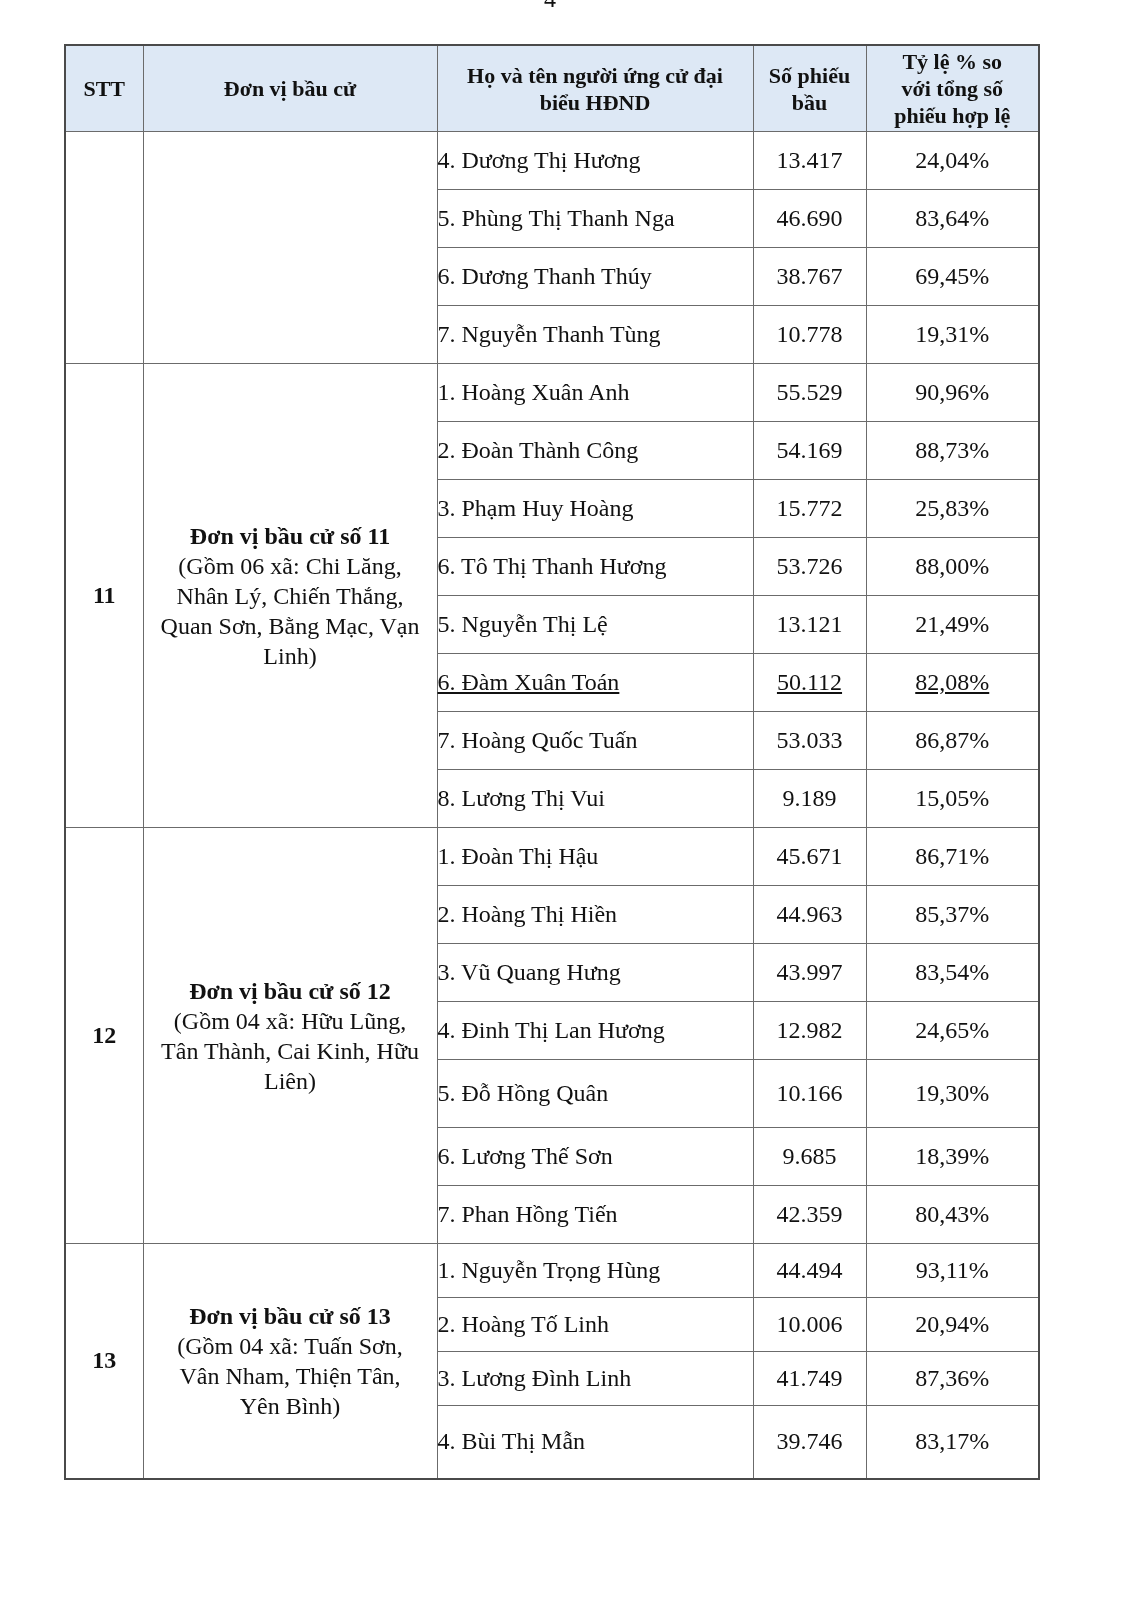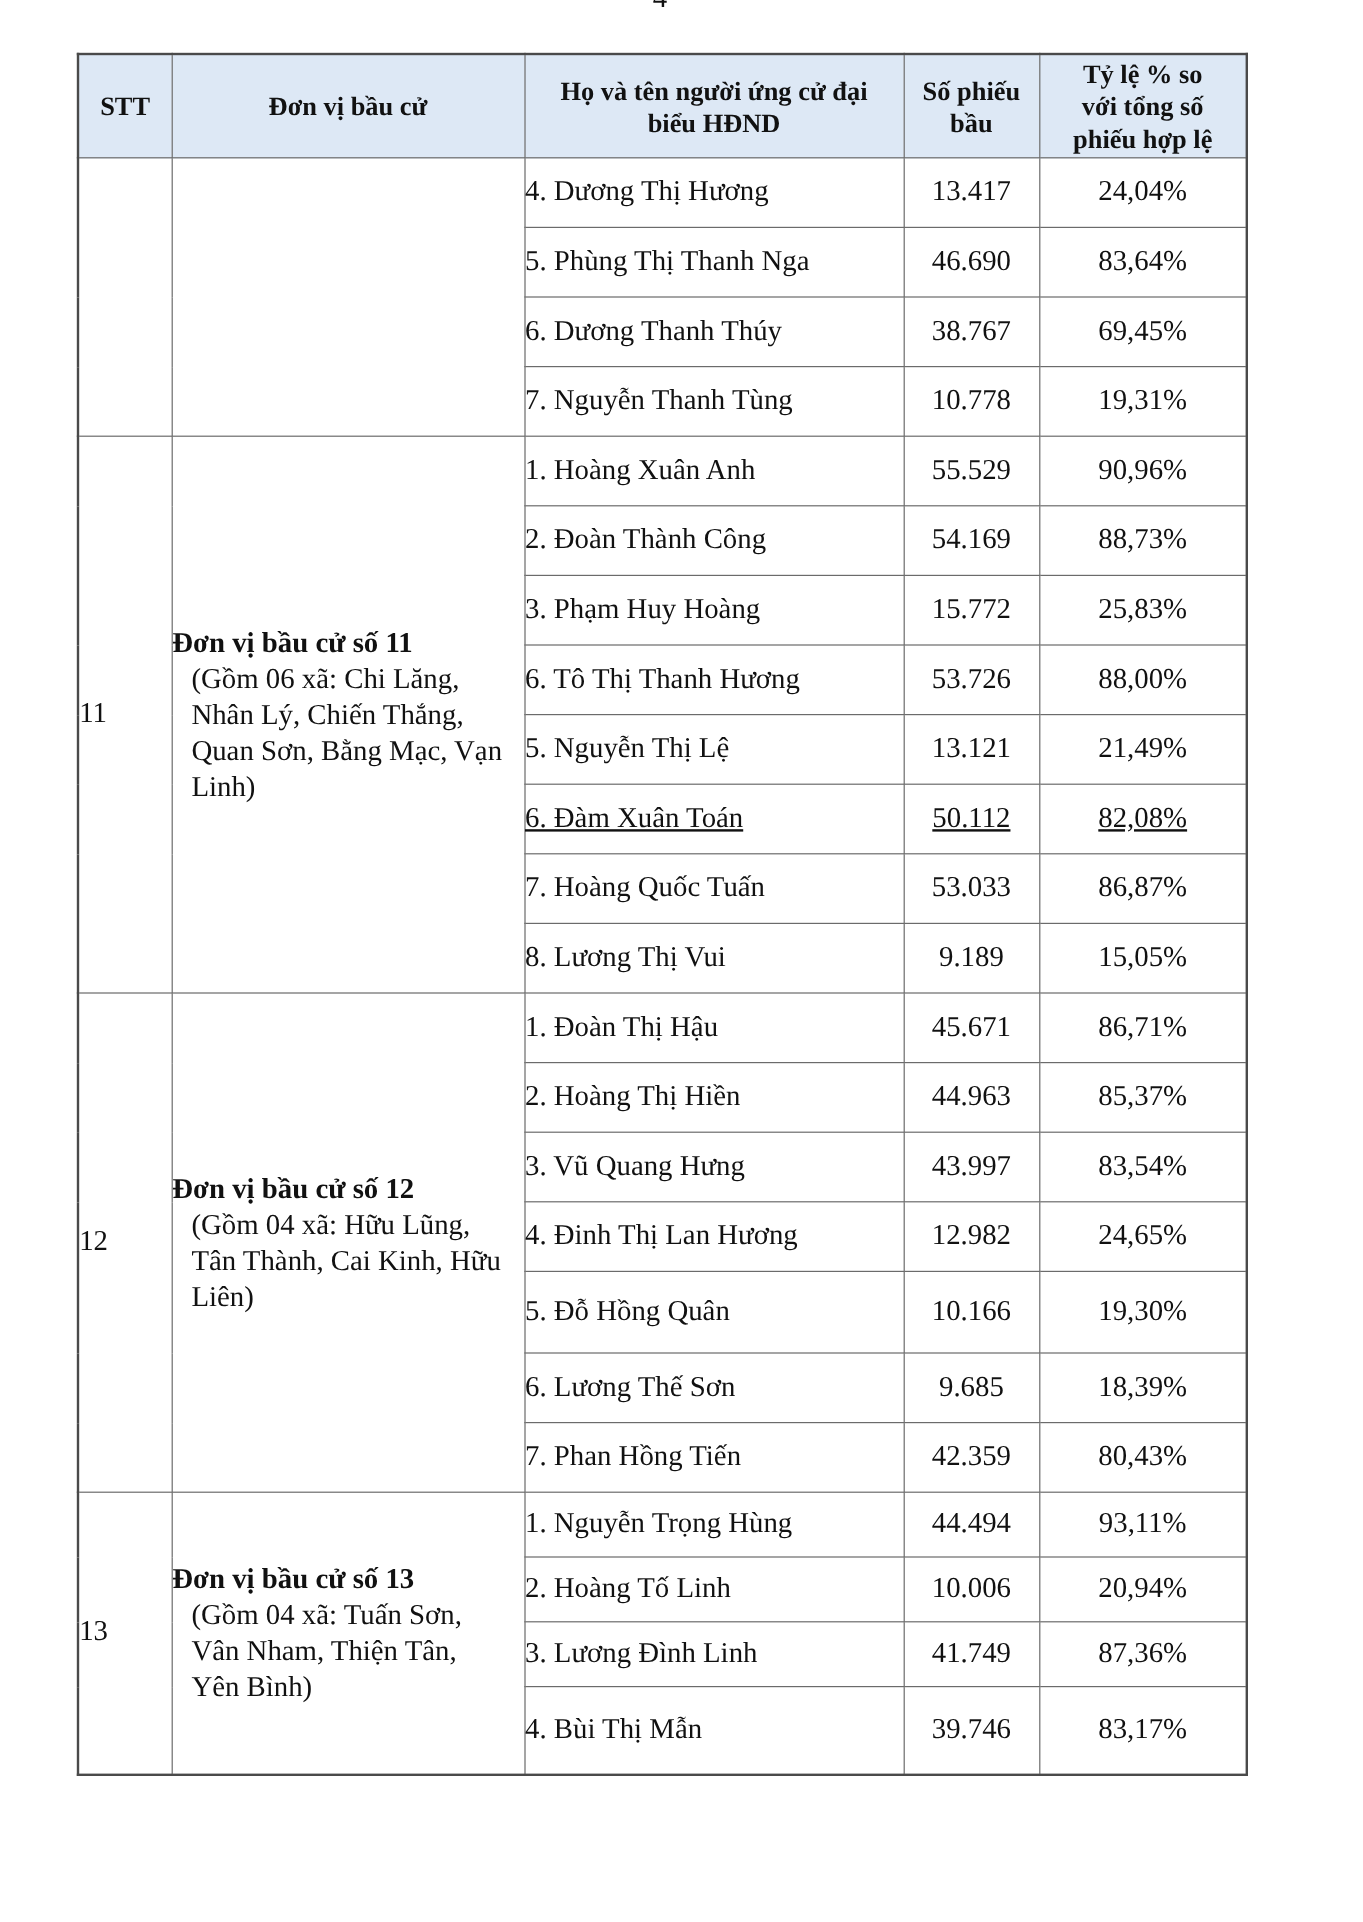--- a/index.html
+++ b/index.html
@@ -7,22 +7,22 @@
          font-family: "Liberation Serif", "DejaVu Serif", serif; color: #111; }
   .page-number { position: absolute; top: -14px; left: 0; width: 1100px; text-align: center;
                  font-size: 24px; }
   table.results { position: absolute; left: 64px; top: 44px; border-collapse: collapse;
                   table-layout: fixed; width: 974px; }
   table.results th, table.results td { border: 1.5px solid #6b6b6b; padding: 0; }
   table.results { border: 2px solid #4a4a4a; }
   th { background: #dde8f5; font-weight: bold; font-size: 22px; line-height: 27px;
        text-align: center; vertical-align: middle; height: 85px; }
   td { font-size: 24px; vertical-align: middle; }
-  td.stt { text-align: left; font-weight: normal; }
-  td.unit { text-align: left; line-height: 30px; }
+  td.stt { text-align: center; font-weight: bold; }
+  td.unit { text-align: center; line-height: 30px; }
   td.unit .unit-title { font-weight: bold; display: block; }
   td.name { padding-left: 10px; white-space: nowrap; }
   td.votes { text-align: center; }
   td.pct { text-align: center; }
   col.c1 { width: 78px; } col.c2 { width: 294px; } col.c3 { width: 316px; }
   col.c4 { width: 113px; } col.c5 { width: 173px; }
 </style>
 </head>
 <body>
 

